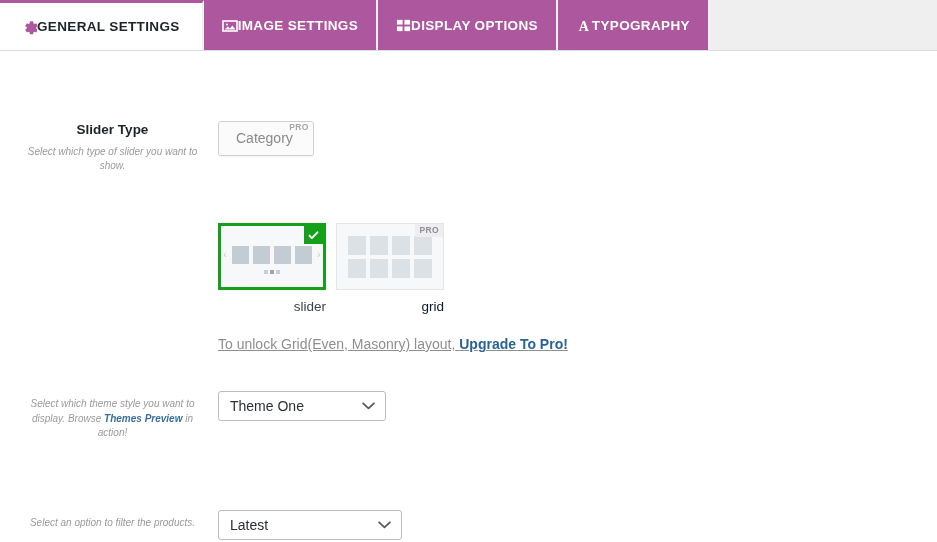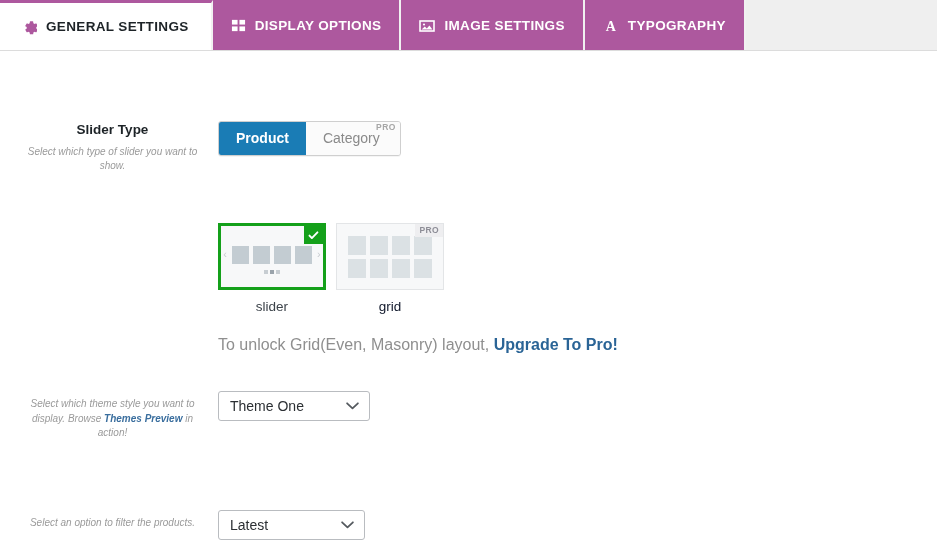--- a/index.html
+++ b/index.html
@@ -27,21 +27,20 @@
   .tabbar::after {
     content: "";
     position: absolute;
     left: 0; right: 0; bottom: 0;
     height: 1px;
     background: #dcdcdc;
   }
   .tab {
     display: flex;
     align-items: center;
-    gap: 9px;
     padding: 0 18px;
     background: #ad589e;
     color: #ffffff;
     font-size: 13.5px;
     font-weight: bold;
     letter-spacing: .35px;
     text-transform: uppercase;
     border-right: 2px solid #f1f1f1;
     box-sizing: border-box;
     white-space: nowrap;
@@ -204,29 +203,30 @@
   .dots i.on { background: #9aa3ab; }
   .grid-thumbs {
     display: grid;
     grid-template-columns: repeat(4, 18px);
     grid-auto-rows: 19px;
     gap: 4px;
   }
   .grid-thumbs span { background: #dbe1e4; display: block; }
   .preset-name {
     margin-top: 9px;
-    text-align: center;
+    text-align: right;
     font-size: 13.5px;
     color: #3c434a;
   }
   .preset-name.muted { color: #0f172a; }
 
   .unlock {
-    font-size: 16px;
+    font-size: 14px;
     color: #8f8f8f;
+    text-decoration: underline;
   }
   .unlock a {
     color: #2a6496;
     font-weight: bold;
     text-decoration: none;
   }
 
   
   .select {
     position: relative;
@@ -260,68 +260,65 @@
   <div class="tab active">
     <span class="icon">
       <svg width="15" height="15" viewBox="0 0 16 16">
           <path fill="#ad589e" d="M8 5.2a2.8 2.8 0 1 0 0 5.6 2.8 2.8 0 0 0 0-5.6zm0 4.1a1.3 1.3 0 1 1 0-2.6 1.3 1.3 0 0 1 0 2.6z"></path>
           <path fill="#ad589e" d="M14.3 9.1l-.9-.5c.06-.4.06-.8 0-1.2l.9-.5a.5.5 0 0 0 .2-.66l-.9-1.6a.5.5 0 0 0-.66-.2l-.9.5a4.9 4.9 0 0 0-1.05-.6V3.3a.5.5 0 0 0-.5-.5H8.7a.5.5 0 0 0-.5.5v1.04c-.37.13-.72.33-1.05.6l-.9-.5a.5.5 0 0 0-.66.2l-.9 1.6a.5.5 0 0 0 .2.66l.9.5a4.8 4.8 0 0 0 0 1.2l-.9.5a.5.5 0 0 0-.2.66l.9 1.6a.5.5 0 0 0 .66.2l.9-.5c.33.26.68.46 1.05.6v1.04c0 .28.22.5.5.5h1.8a.5.5 0 0 0 .5-.5v-1.04c.37-.14.72-.34 1.05-.6l.9.5a.5.5 0 0 0 .66-.2l.9-1.6a.5.5 0 0 0-.2-.66z" transform="translate(-2.6,-2.3) scale(1.33)"></path>
         </svg>
     </span>
     <span class="tab-label">GENERAL SETTINGS</span>
   </div>
 
+
+  <div class="tab">
+    <span class="icon">
+      <svg width="16" height="16" viewBox="0 0 16 16">
+        <rect x="1" y="3" width="14" height="10" fill="none" stroke="#ffffff" stroke-width="1.6"></rect>
+        <circle cx="5" cy="6.5" r="1.1" fill="#ffffff"></circle>
+        <path d="M2.6 11.6l3.2-3.1 2 1.9 2.6-2.9 3 4.1z" fill="#ffffff"></path>
+      </svg>
+    </span>
+    <span class="tab-label">IMAGE SETTINGS</span>
+  </div>
 
   <div class="tab">
     <span class="icon">
       <svg width="15" height="15" viewBox="0 0 16 16">
         <rect x="1" y="2" width="6" height="5" fill="#ffffff"></rect>
         <rect x="9" y="2" width="6" height="5" fill="#ffffff"></rect>
         <rect x="1" y="9" width="6" height="5" fill="#ffffff"></rect>
         <rect x="9" y="9" width="6" height="5" fill="#ffffff"></rect>
       </svg>
     </span>
     <span class="tab-label">DISPLAY OPTIONS</span>
   </div>
 
   <div class="tab">
     <span class="icon">
       <svg width="16" height="16" viewBox="0 0 16 16">
-        <rect x="1" y="3" width="14" height="10" fill="none" stroke="#ffffff" stroke-width="1.6"></rect>
-        <circle cx="5" cy="6.5" r="1.1" fill="#ffffff"></circle>
-        <path d="M2.6 11.6l3.2-3.1 2 1.9 2.6-2.9 3 4.1z" fill="#ffffff"></path>
-      </svg>
-    </span>
-    <span class="tab-label">IMAGE SETTINGS</span>
-  </div>
-
-  <div class="tab">
-    <span class="icon">
-      <svg width="16" height="16" viewBox="0 0 16 16">
         <text x="8" y="13" font-family="'Liberation Serif', serif" font-size="14" fill="#ffffff" text-anchor="middle">A</text>
       </svg>
     </span>
     <span class="tab-label">TYPOGRAPHY</span>
   </div>
 
   <div class="tab-filler"></div>
 </div>
 
 <div class="form">
 
   <div class="row" style="top:70px;">
     <div class="row-left">
       <div class="field-title">Slider Type</div>
       <div class="field-desc">Select which type of slider you want to show.</div>
     </div>
     <div class="row-right" style="top:0;">
       <div class="toggle">
-        <div class="toggle-btn on">
-          <span>Product</span>
-        </div>
         <div class="toggle-btn has-pro">
           <span class="pro-tag">PRO</span>
           <span>Category</span>
         </div>
       </div>
     </div>
   </div>
 
   <div class="row" style="top:172px;">
     <div class="row-left">
@@ -381,37 +378,37 @@
 
   <div class="row" style="top:340px;">
     <div class="row-left">
       <div class="field-desc">
         <span>Select which theme style you want to display. Browse</span>
         <a href="#">Themes Preview</a>
         <span>in action!</span>
       </div>
     </div>
     <div class="row-right" style="top:0;">
-      <div class="select" style="width:152px;">
+      <div class="select" style="width:168px;">
         <span class="value">Theme One</span>
         <span class="chev-down icon">
           <svg width="13" height="9" viewBox="0 0 14 9">
               <path d="M1.2 1.6L7 7.1l5.8-5.5" fill="none" stroke="#555a5f" stroke-width="1.9" stroke-linecap="round" stroke-linejoin="round"></path>
             </svg>
         </span>
       </div>
     </div>
   </div>
 
   <div class="row" style="top:459px;">
     <div class="row-left">
       <div class="field-desc">Select an option to filter the products.</div>
     </div>
     <div class="row-right" style="top:0;">
-      <div class="select" style="width:147px;">
+      <div class="select" style="width:184px;">
         <span class="value">Latest</span>
         <span class="chev-down icon">
           <svg width="13" height="9" viewBox="0 0 14 9">
               <path d="M1.2 1.6L7 7.1l5.8-5.5" fill="none" stroke="#555a5f" stroke-width="1.9" stroke-linecap="round" stroke-linejoin="round"></path>
             </svg>
         </span>
       </div>
     </div>
   </div>
 

